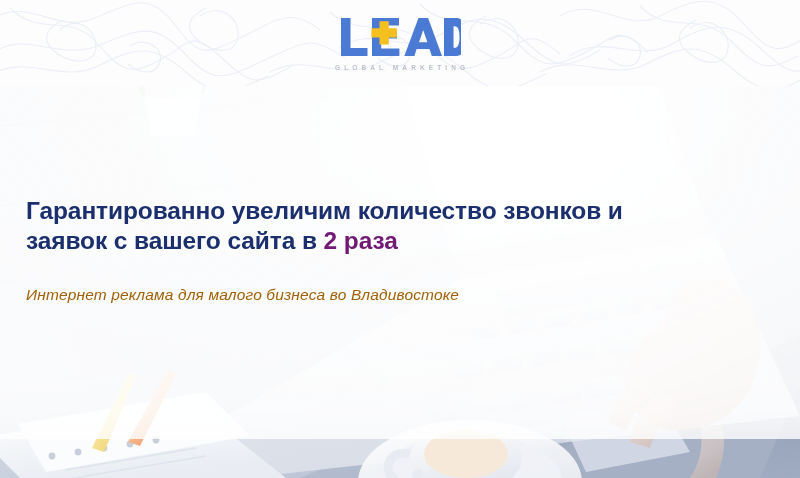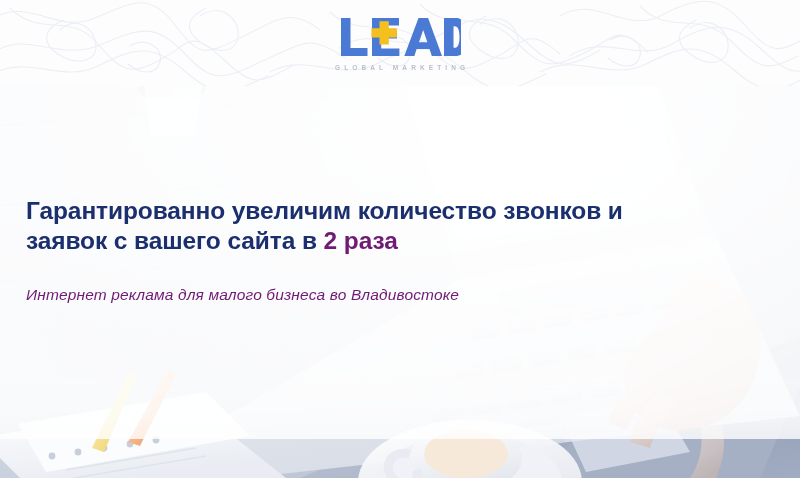--- a/index.html
+++ b/index.html
@@ -117,21 +117,21 @@
     white-space:nowrap;
     font-family:"Liberation Sans", sans-serif;
   }
   .headline .accent { color:#701a75; }
 
   .subheadline {
     margin-top:28px;
     font-size:15.5px;
     line-height:22px;
     font-style:italic;
-    color:#701a75;
+    color:#a16207;
     letter-spacing:.15px;
     white-space:nowrap;
     font-family:"Liberation Sans", sans-serif;
   }
 </style>
 </head>
 <body>
 
 <div class="page">
 

